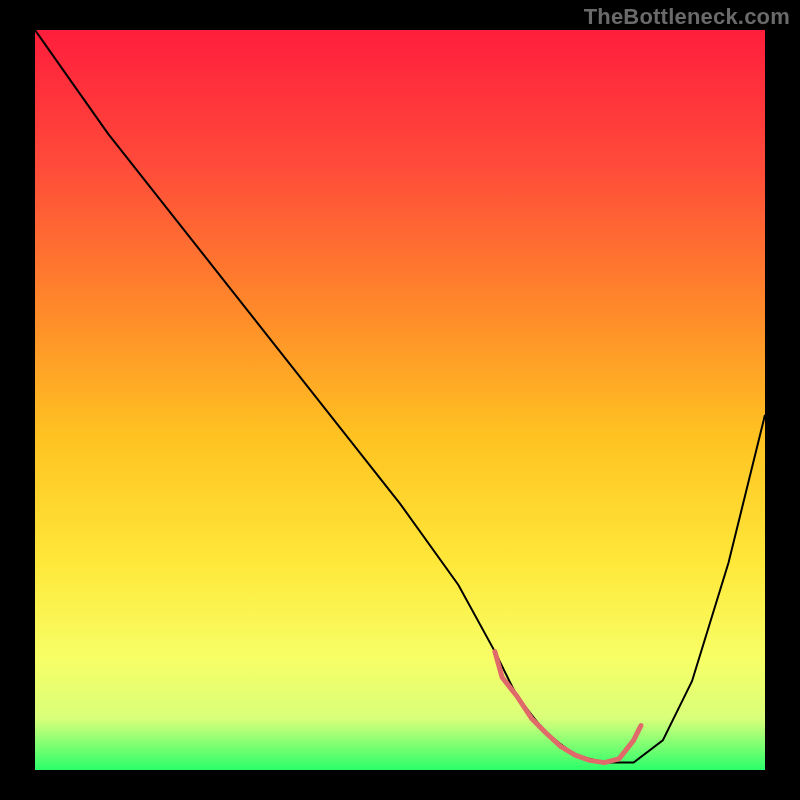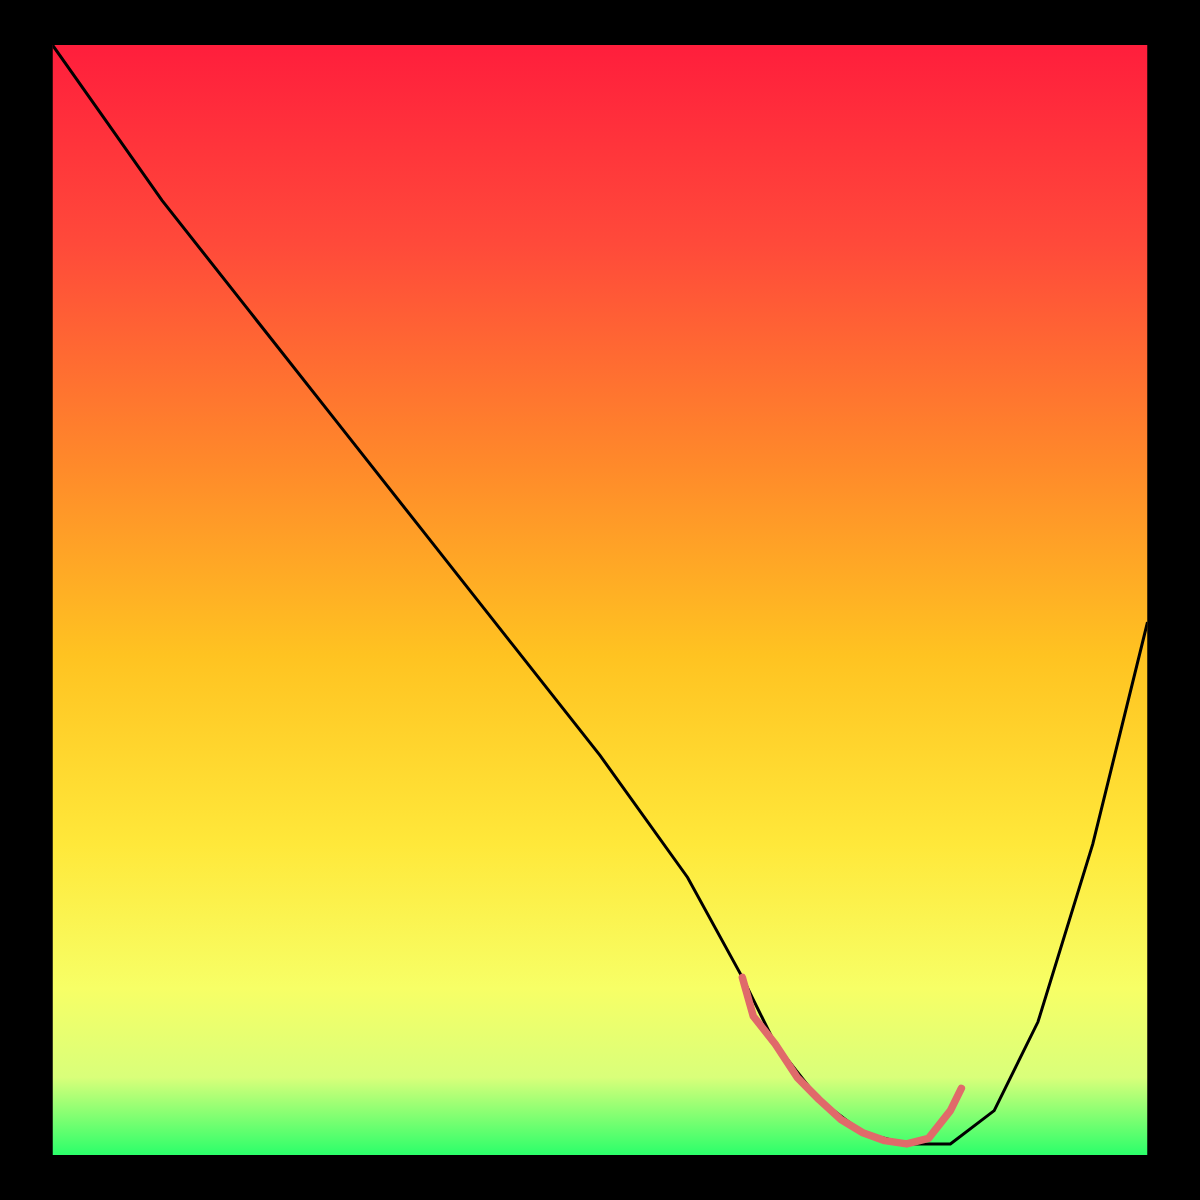--- a/index.html
+++ b/index.html
@@ -36,20 +36,21 @@
   .plot-wrap svg {
     width: 100%;
     height: 100%;
     display: block;
   }
 </style>
 </head>
 <body>
 
 <div class="frame">
+  <div class="watermark">TheBottleneck.com</div>
 
   <div class="plot-wrap">
     <svg viewBox="0 0 730 740" preserveAspectRatio="none">
       <defs>
         <linearGradient id="bg-grad" x1="0" y1="0" x2="0" y2="1">
         <stop offset="0%" stop-color="#ff1e3c"></stop>
             <stop offset="18%" stop-color="#ff4a3a"></stop>
             <stop offset="38%" stop-color="#ff8a2a"></stop>
             <stop offset="55%" stop-color="#ffc321"></stop>
             <stop offset="72%" stop-color="#ffe83a"></stop>

